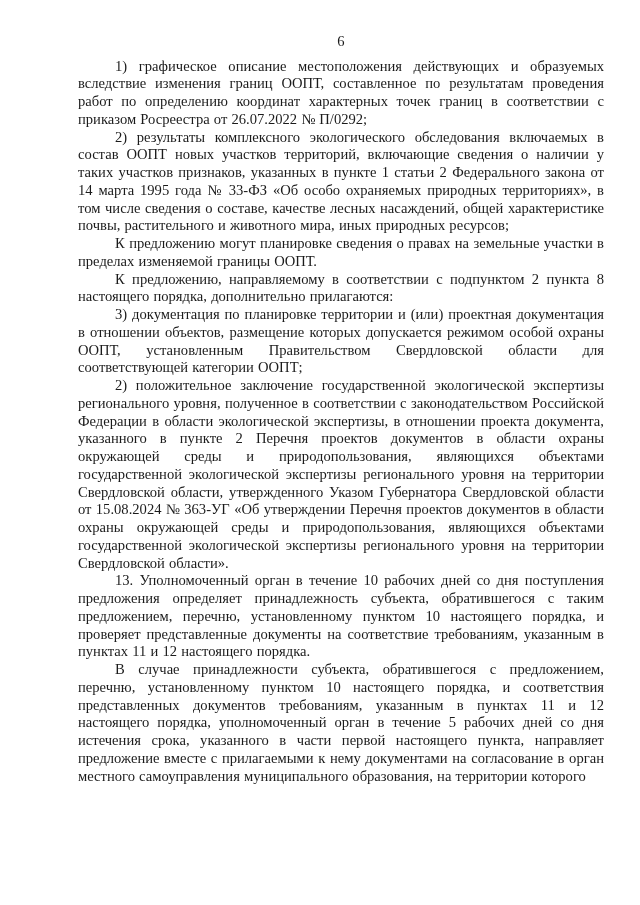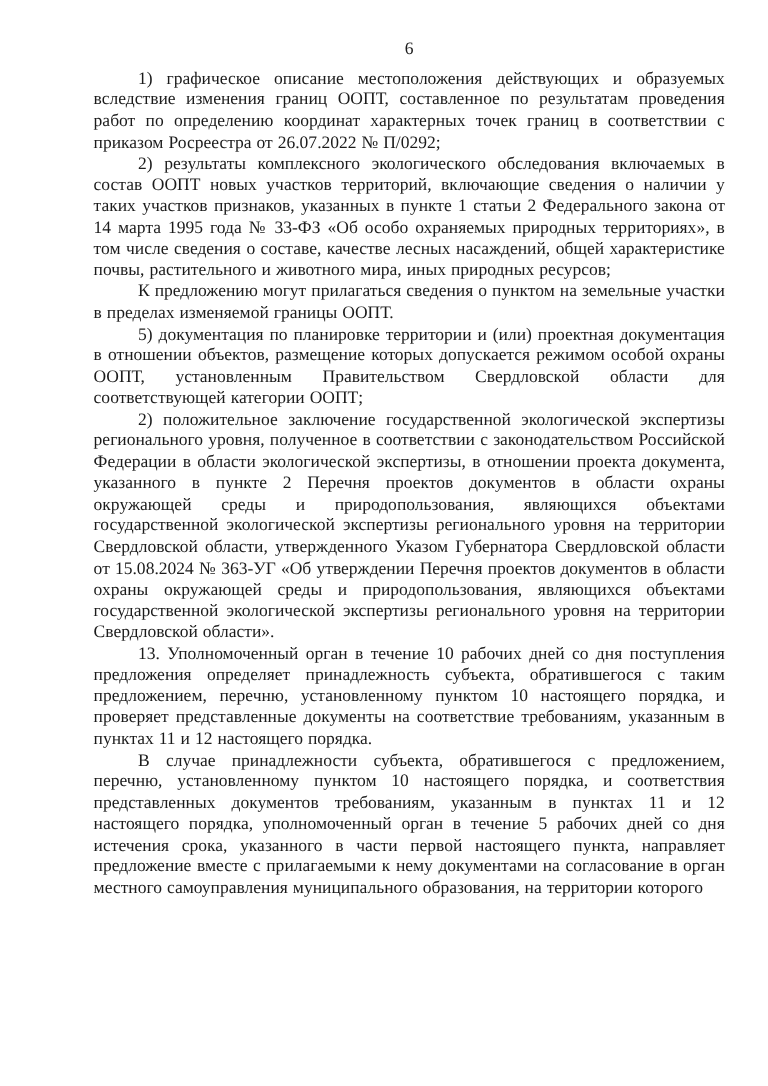--- a/index.html
+++ b/index.html
@@ -44,19 +44,20 @@
   }
 </style>
 </head>
 <body>
 
 <div class="page">
   <div class="page-number">6</div>
   <div class="text-block">
     <p>1) графическое описание местоположения действующих и образуемых вследствие изменения границ ООПТ, составленное по результатам проведения работ по определению координат характерных точек границ в соответствии с приказом Росреестра от 26.07.2022 №&nbsp;П/0292;</p>
     <p>2) результаты комплексного экологического обследования включаемых в состав ООПТ новых участков территорий, включающие сведения о наличии у таких участков признаков, указанных в пункте&nbsp;1 статьи&nbsp;2 Федерального закона от 14&nbsp;марта 1995 года №&nbsp;33-ФЗ «Об особо охраняемых природных территориях», в том числе сведения о составе, качестве лесных насаждений, общей характеристике почвы, растительного и животного мира, иных природных ресурсов;</p>
-    <p>К предложению могут прилагаться сведения о пунктом на земельные участки в пределах изменяемой границы ООПТ.</p>
-    <p>5) документация по планировке территории и (или) проектная документация в отношении объектов, размещение которых допускается режимом особой охраны ООПТ, установленным Правительством Свердловской области для соответствующей категории ООПТ;</p>
+    <p>К предложению могут планировке сведения о правах на земельные участки в пределах изменяемой границы ООПТ.</p>
+    <p>К предложению, направляемому в соответствии с подпунктом&nbsp;2 пункта&nbsp;8 настоящего порядка, дополнительно прилагаются:</p>
+    <p>3) документация по планировке территории и (или) проектная документация в отношении объектов, размещение которых допускается режимом особой охраны ООПТ, установленным Правительством Свердловской области для соответствующей категории ООПТ;</p>
     <p>2) положительное заключение государственной экологической экспертизы регионального уровня, полученное в соответствии с законодательством Российской Федерации в области экологической экспертизы, в отношении проекта документа, указанного в пункте&nbsp;2 Перечня проектов документов в области охраны окружающей среды и природопользования, являющихся объектами государственной экологической экспертизы регионального уровня на территории Свердловской области, утвержденного Указом Губернатора Свердловской области от&nbsp;15.08.2024 №&nbsp;363-УГ «Об утверждении Перечня проектов документов в области охраны окружающей среды и природопользования, являющихся объектами государственной экологической экспертизы регионального уровня на территории Свердловской области».</p>
     <p>13. Уполномоченный орган в течение 10 рабочих дней со дня поступления предложения определяет принадлежность субъекта, обратившегося с таким предложением, перечню, установленному пунктом&nbsp;10 настоящего порядка, и проверяет представленные документы на соответствие требованиям, указанным в пунктах&nbsp;11 и 12 настоящего порядка.</p>
     <p>В случае принадлежности субъекта, обратившегося с предложением, перечню, установленному пунктом&nbsp;10 настоящего порядка, и соответствия представленных документов требованиям, указанным в пунктах&nbsp;11 и 12 настоящего порядка, уполномоченный орган в течение 5 рабочих дней со дня истечения срока, указанного в части первой настоящего пункта, направляет предложение вместе с прилагаемыми к нему документами на согласование в орган местного самоуправления муниципального образования, на территории которого</p>
   </div>
 </div>
 
 </body></html>

